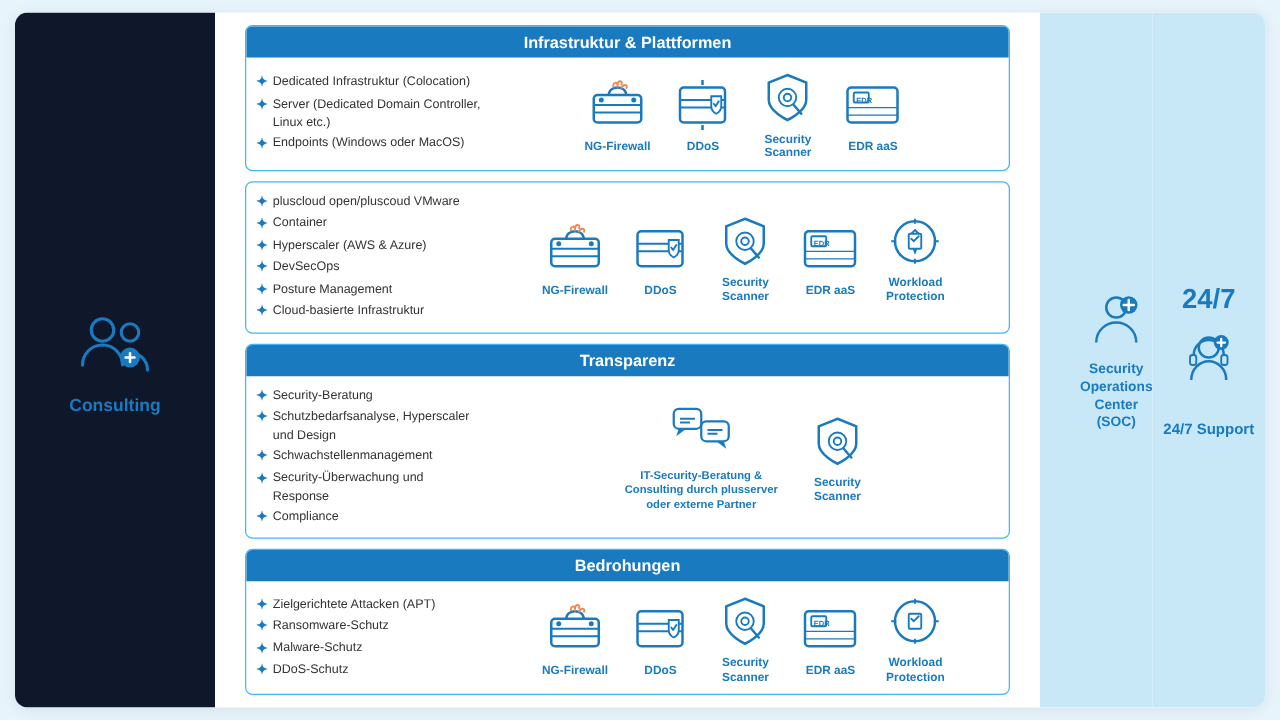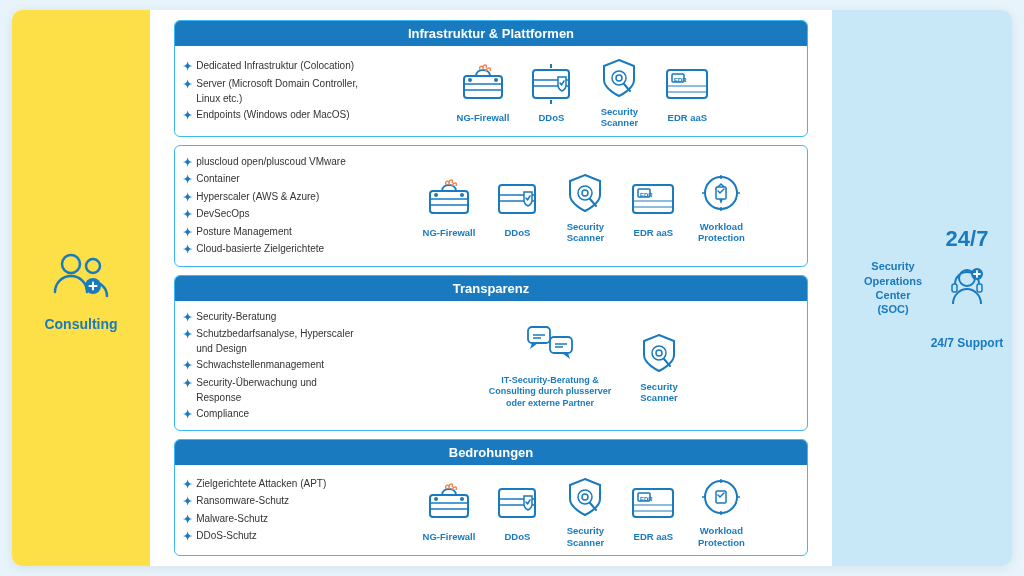--- a/index.html
+++ b/index.html
@@ -18,22 +18,22 @@
       height: 556px;
       background: white;
       border-radius: 10px;
       display: flex;
       flex-direction: row;
       overflow: hidden;
       box-shadow: 0 2px 12px rgba(0,0,0,0.08);
     }
     
     .left-sidebar {
-      width: 138px;
-      background: #fde047;
+      width: 160px;
+      background: #0f172a;
       display: flex;
       flex-direction: column;
       align-items: center;
       justify-content: center;
       flex-shrink: 0;
     }
     .left-sidebar .consulting-icon {
       width: 64px;
       height: 64px;
       margin-bottom: 8px;
@@ -120,21 +120,21 @@
       height: 48px;
       display: flex;
       align-items: center;
       justify-content: center;
     }
     
     .right-sidebar {
       width: 90px;
       background: #c8e8f8;
       display: flex;
-      flex-direction: row;
+      flex-direction: column;
       align-items: center;
       justify-content: center;
       flex-shrink: 0;
       padding-left: 32px;
     }
     .soc-icon {
       width: 52px;
       height: 52px;
       margin-bottom: 6px;
     }
@@ -240,21 +240,21 @@
     <div class="section">
       <div class="section-header">Infrastruktur &amp; Plattformen</div>
       <div class="section-body">
         <div class="section-bullets">
           <div class="bullet">
               <span class="plus">✦</span>
               <span>Dedicated Infrastruktur (Colocation)</span>
             </div>
           <div class="bullet">
               <span class="plus">✦</span>
-              <span>Server (Microsoft Domain Controller, Linux etc.)</span>
+              <span>Server (Dedicated Domain Controller, Linux etc.)</span>
             </div>
           <div class="bullet">
               <span class="plus">✦</span>
               <span>Endpoints (Windows oder MacOS)</span>
             </div>
         </div>
         <div class="icons-row">
 
           <div class="icon-item">
             <div class="icon-box">
@@ -335,21 +335,21 @@
           <div class="bullet">
               <span class="plus">✦</span>
               <span>DevSecOps</span>
             </div>
           <div class="bullet">
               <span class="plus">✦</span>
               <span>Posture Management</span>
             </div>
           <div class="bullet">
               <span class="plus">✦</span>
-              <span>Cloud-basierte Zielgerichtete</span>
+              <span>Cloud-basierte Infrastruktur</span>
             </div>
         </div>
         <div class="icons-row">
 
           <div class="icon-item">
             <div class="icon-box">
               <svg width="46" height="44" viewBox="0 0 46 44" fill="none">
                 <rect x="4" y="14" width="38" height="22" rx="3" stroke="#1a7abf" stroke-width="2" fill="none"></rect>
                 <path d="M16 14 C16 6, 30 6, 30 14" stroke="#1a7abf" stroke-width="2" fill="none"></path>
                 <path d="M23 6 C23 2, 28 2, 26 6" stroke="#e85" stroke-width="1.5" fill="none"></path>

